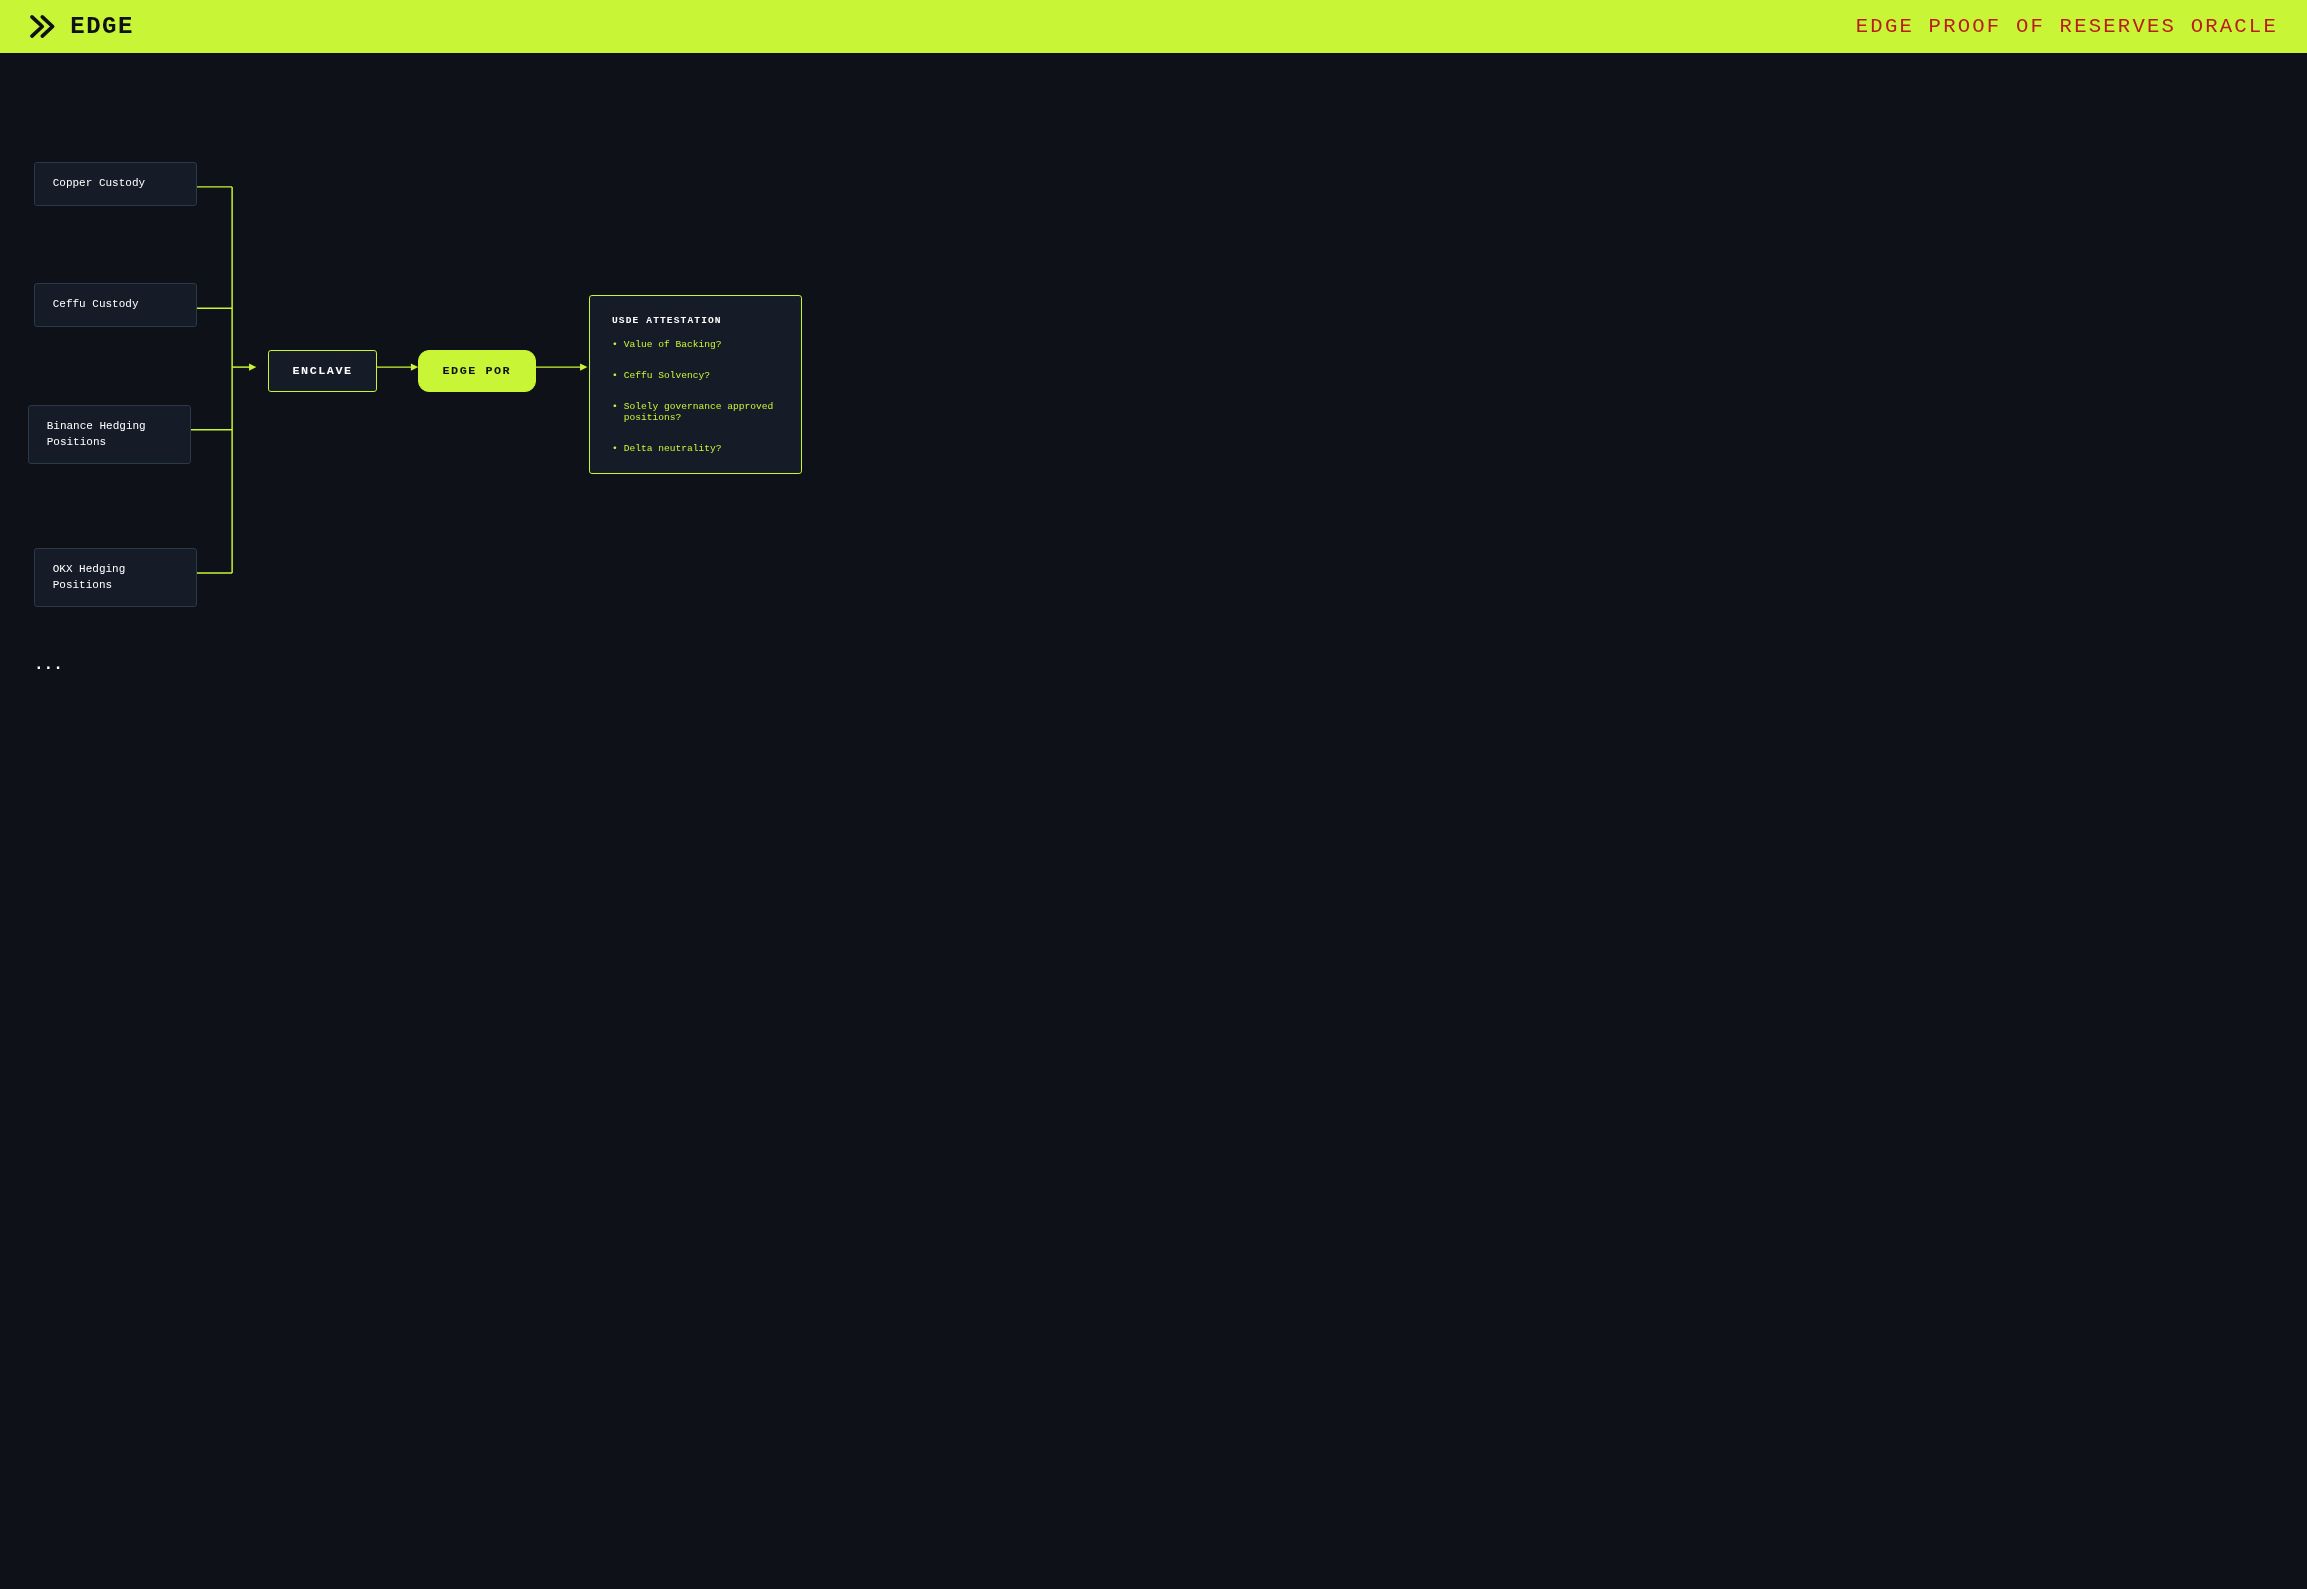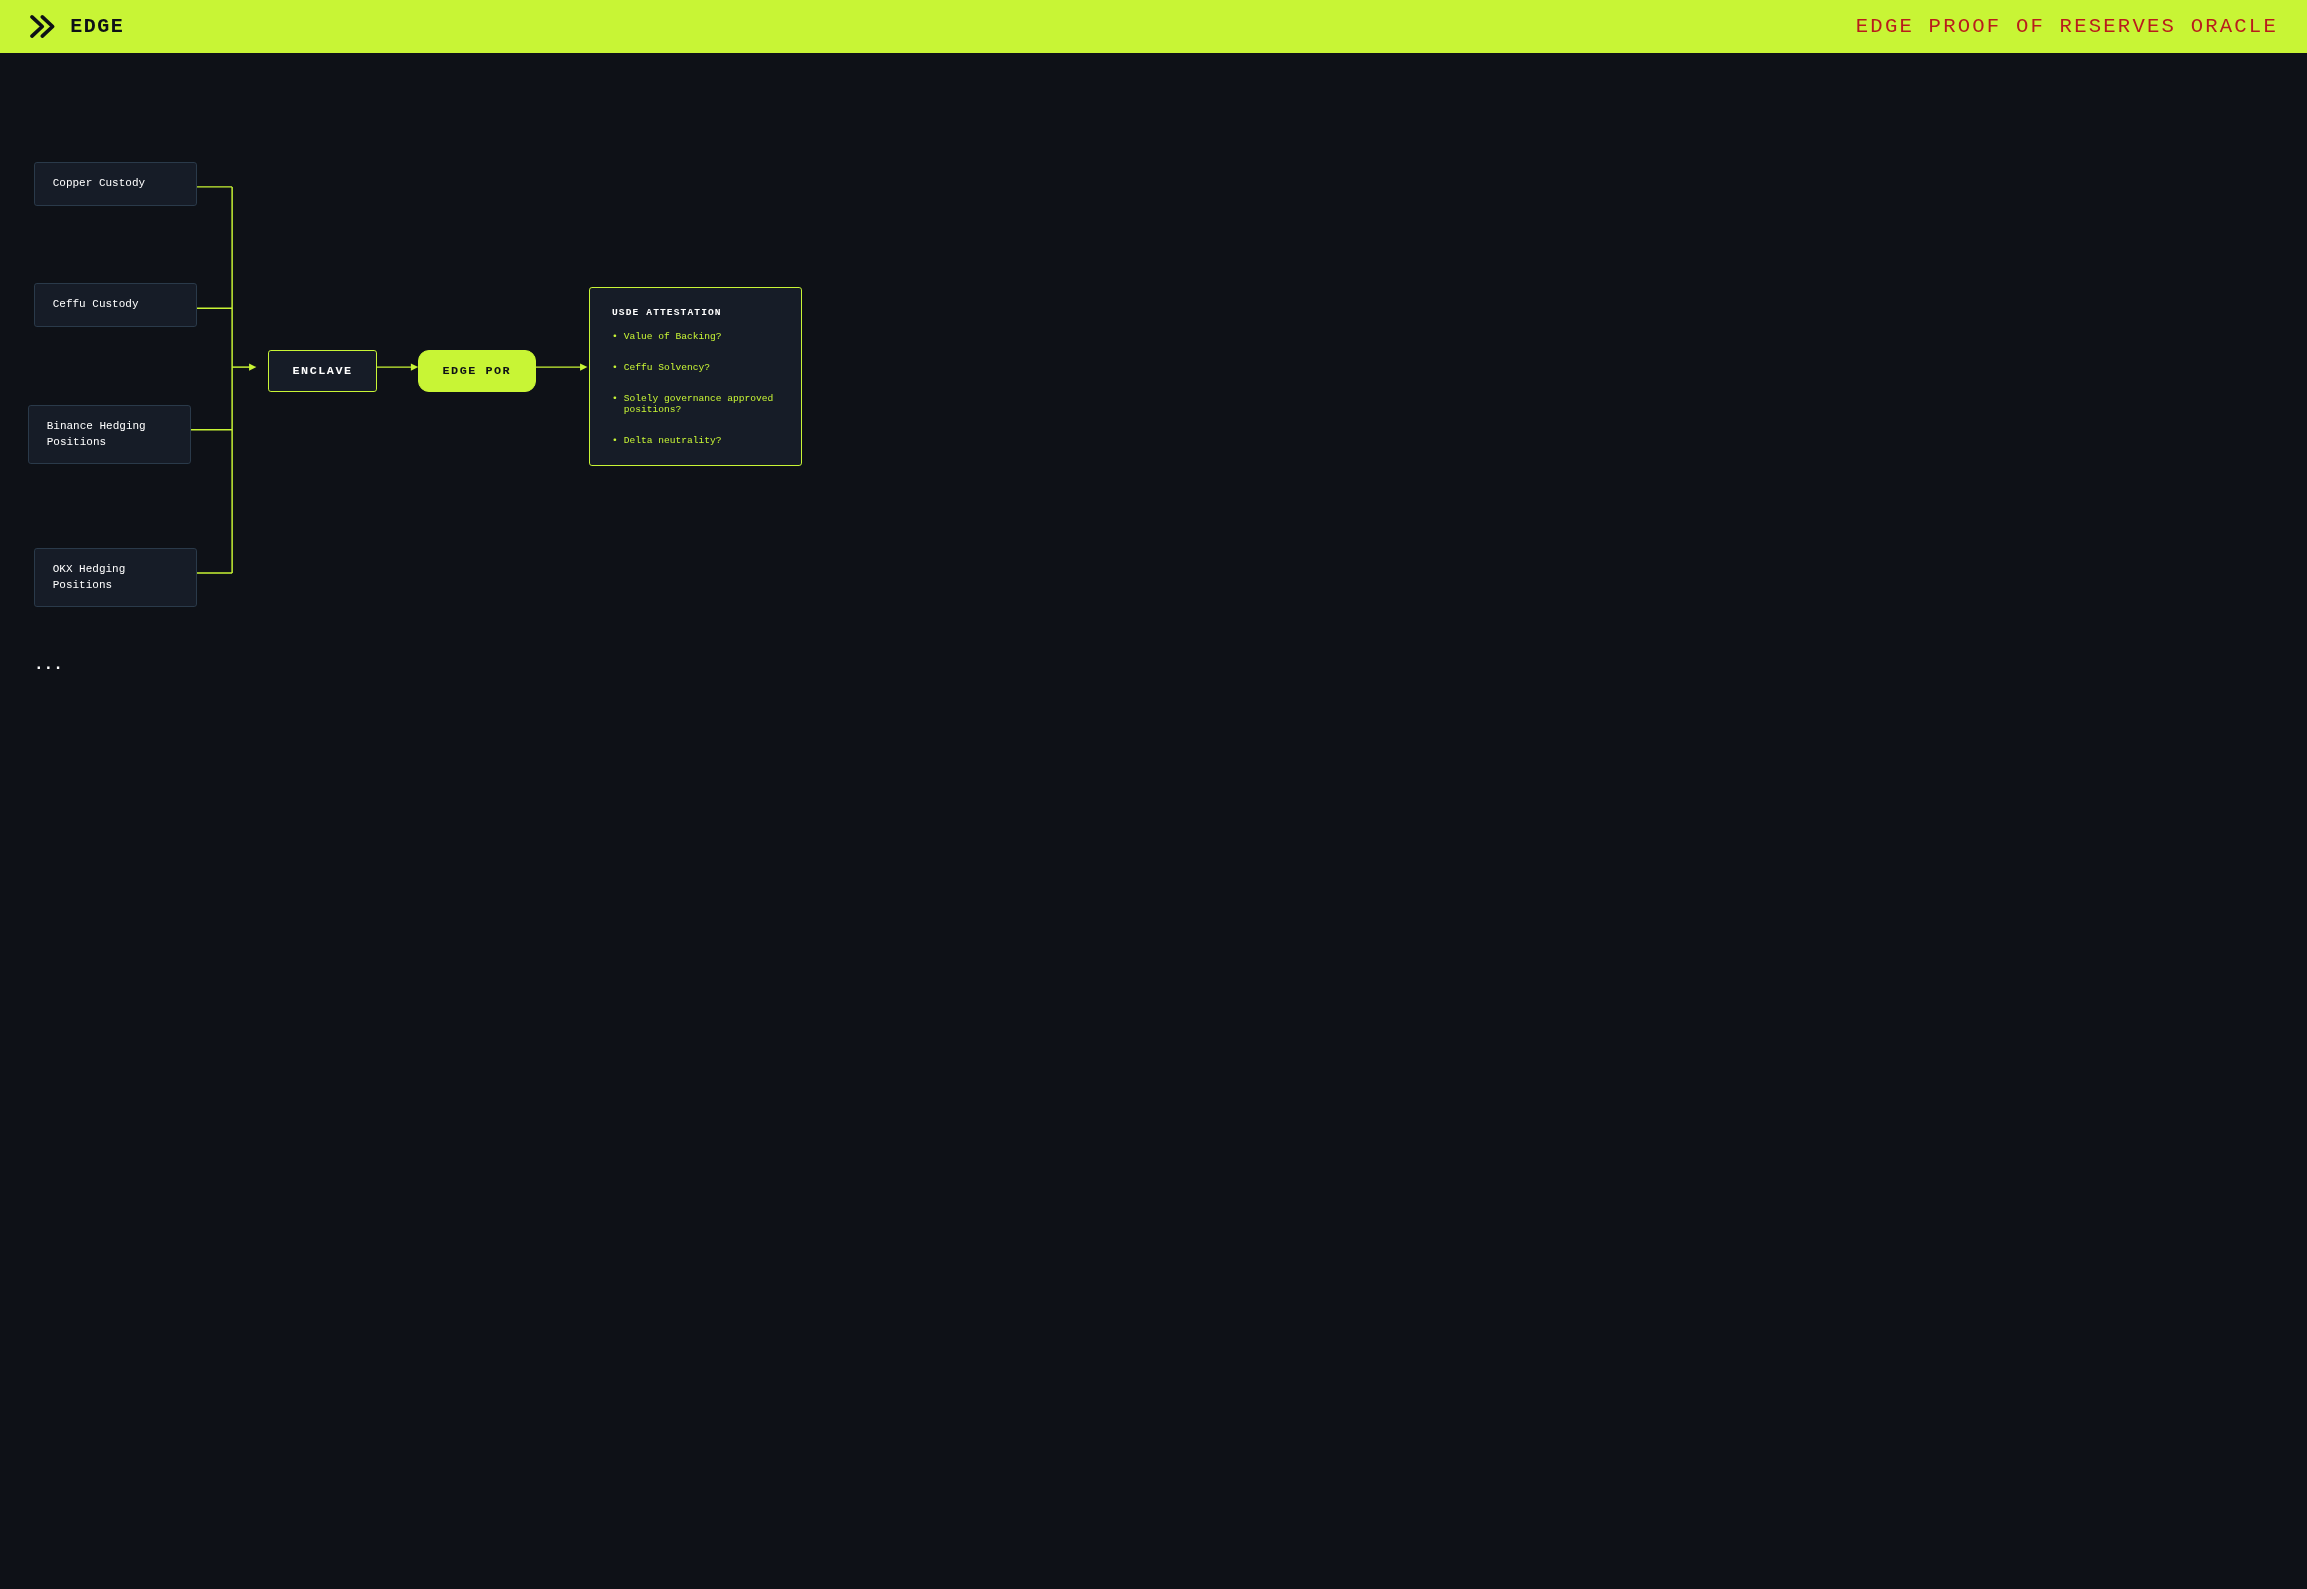--- a/index.html
+++ b/index.html
@@ -26,21 +26,21 @@
       align-items: center;
       gap: 10.3px;
     }
 
     .logo-icon {
       width: 31px;
       height: 31px;
     }
 
     .brand-name {
-      font-size: 20px;
+      font-size: 24px;
       font-weight: 900;
       color: #0e1117;
       letter-spacing: 1.5px;
     }
 
     .header-title {
       font-size: 20.6px;
       font-weight: 400;
       color: #b91c1c;
       letter-spacing: 2.2px;
@@ -100,20 +100,21 @@
 
     
     .attestation-box {
       position: absolute;
       background: #161c27;
       border: 1.5px solid #c8f535;
       border-radius: 2.9px;
       padding: 19px 22px;
       width: 213px;
       color: #ffffff;
+      margin-top: 8px;
     }
 
     .attestation-title {
       font-size: 9.6px;
       font-weight: 700;
       color: #ffffff;
       letter-spacing: 1.1px;
       margin-bottom: 13.2px;
     }
 

